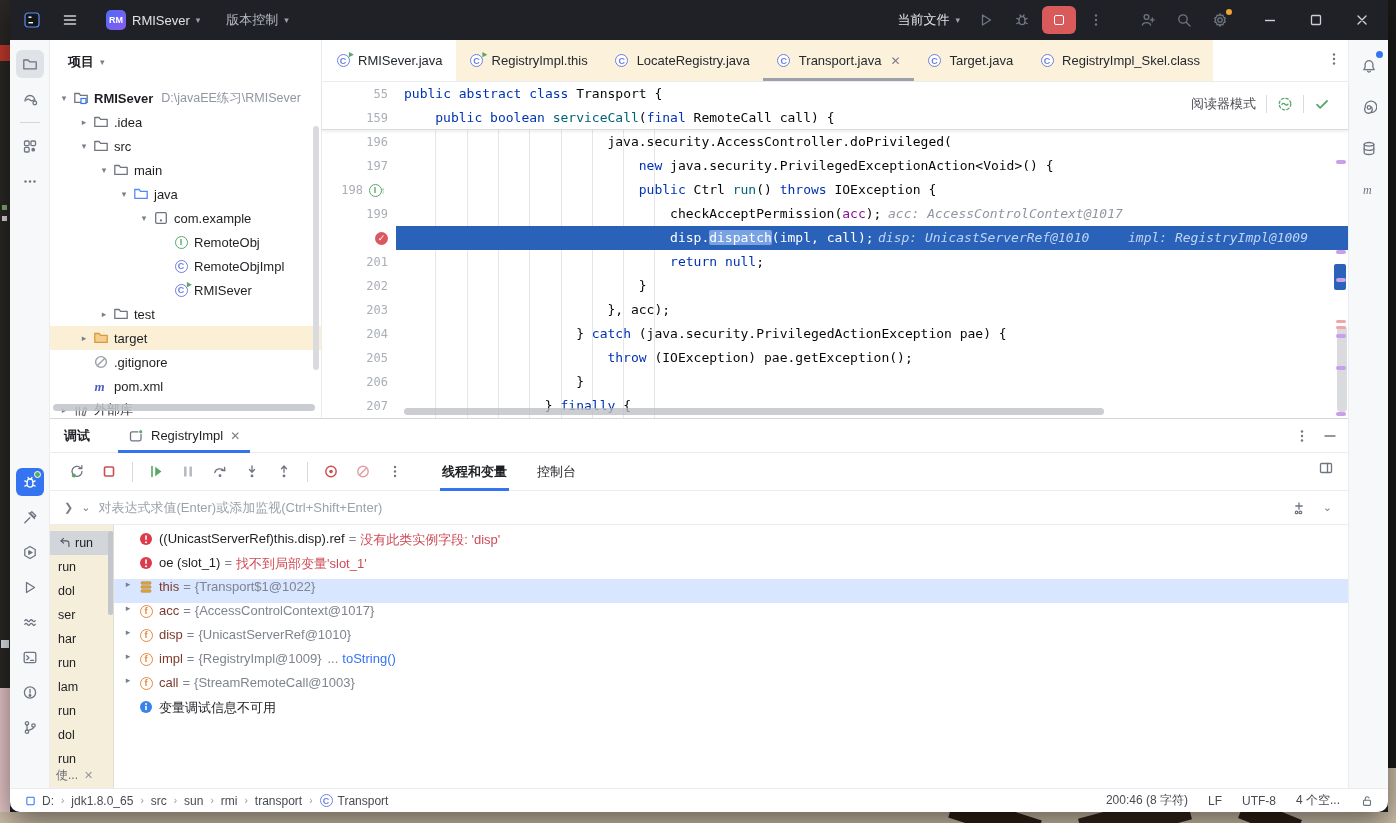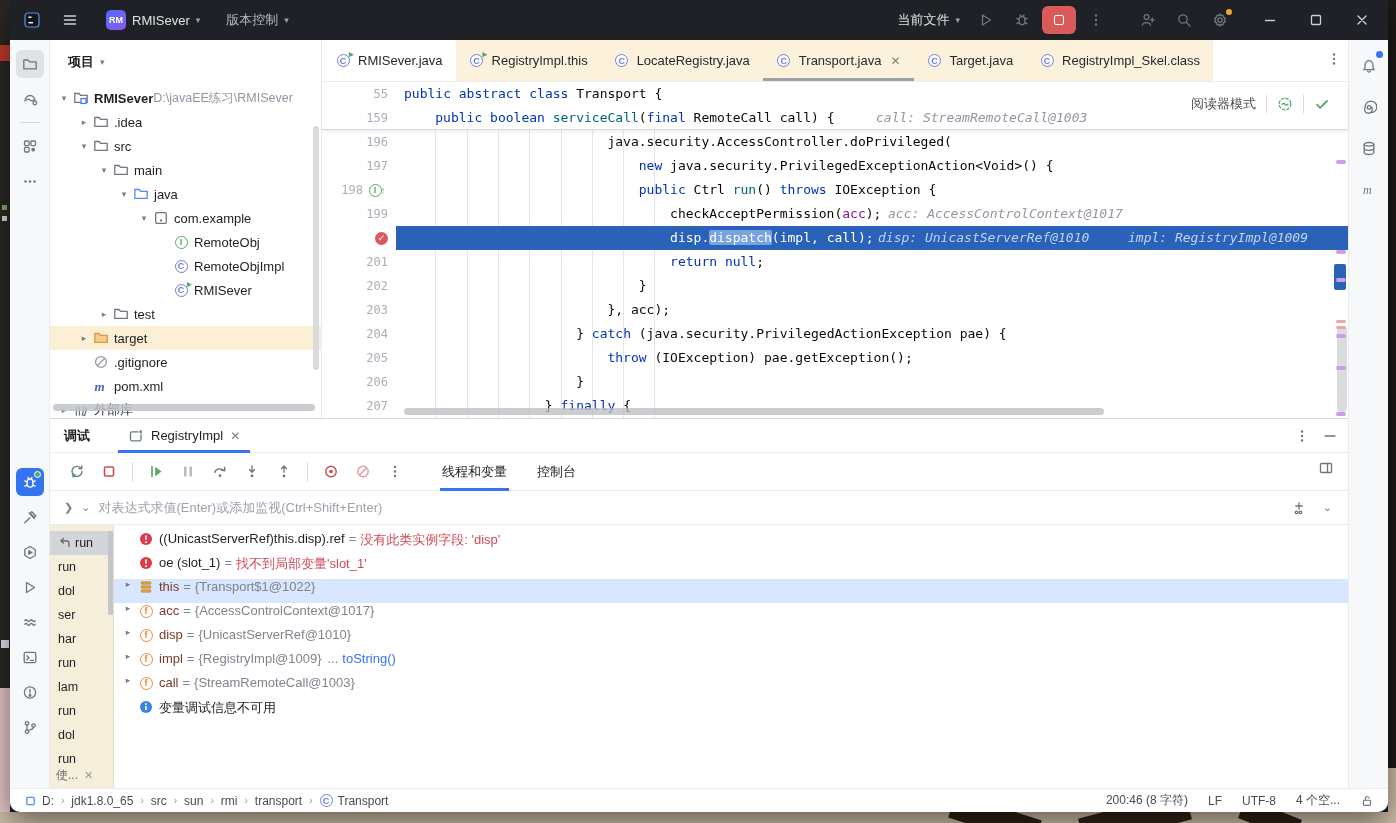--- a/index.html
+++ b/index.html
@@ -54,21 +54,21 @@
   .center{flex:1;display:flex;flex-direction:column;min-width:0}
   .toprow{height:378px;display:flex;min-height:378px}
   
   .proj{width:272px;border-right:1px solid #ebecf0;background:#fff;position:relative;overflow:hidden}
   .proj-head{height:34px;display:flex;align-items:center;gap:6px;padding:10px 0 0 18px;font-size:13px;font-weight:bold;color:#1d1f23}
   .tree{position:absolute;left:0;top:46px;right:0}
   .trow{height:24px;display:flex;align-items:center;font-size:13px;color:#1d1f23;white-space:nowrap}
   .trow .chv{width:16px;font-size:9px;color:#7a7e87;text-align:center;flex:none}
   .trow .ticon{width:18px;display:flex;justify-content:center;flex:none;margin-right:4px}
   .trow.sel{background:#fbf0d5}
-  .trow .suffix{color:#9096a1;font-size:12.5px}
+  .trow .suffix{margin-left:8px;color:#9096a1;font-size:12.5px}
   .trow.boldname .lbl{font-weight:bold}
   .proj-hscroll{position:absolute;left:3px;top:364px;width:262px;height:7px;border-radius:4px;background:#bfc3c9;opacity:.85}
   .proj-vscroll{position:absolute;right:2px;top:86px;width:6px;height:244px;border-radius:3px;background:#d9dbdf}
   
   .edcol{flex:1;display:flex;flex-direction:column;min-width:0;position:relative;background:#fff}
   .edtabs{height:42px;display:flex;align-items:stretch;border-bottom:1px solid #ebecf0;position:relative}
   .edtab{display:flex;align-items:center;gap:7px;padding:0 13px;font-size:13px;color:#24292f;position:relative}
   .edtab.cream{background:#fcf2dc}
   .edtab .x{color:#7a7e87;font-size:12px;margin-left:2px}
   .edtab .underline{position:absolute;left:0;right:0;bottom:0;height:3px;background:#9ca1aa}
@@ -578,21 +578,21 @@
                 <div class="codeline">
                   <span class="gutter">
                     <span class="num">55</span>
                   </span>
                   <span class="codetext"><span style="display:inline-block;width:0px"></span><span class="s-k">public abstract class </span><span class="s-p">Transport {</span></span>
                 </div>
                 <div class="codeline">
                   <span class="gutter">
                     <span class="num">159</span>
                   </span>
-                  <span class="codetext"><span style="display:inline-block;width:31.304px"></span><span class="s-k">public boolean </span><span class="s-f">serviceCall</span><span class="s-p">(</span><span class="s-k">final </span><span class="s-p">RemoteCall call) {</span><span class="hint" style="left:480px">call: StreamRemoteCall@1003</span></span>
+                  <span class="codetext"><span style="display:inline-block;width:31.304px"></span><span class="s-k">public boolean </span><span class="s-f">serviceCall</span><span class="s-p">(</span><span class="s-k">final </span><span class="s-p">RemoteCall call) {</span></span>
                 </div>
               </div>
             <div class="ed-actions">
               <span>阅读器模式</span>
               <span class="vsep"></span>
               <span class="icn" id="insp-squiggle">
                   <svg viewBox="0 0 16 16" fill="none" stroke="#59A869" stroke-width="1.3" stroke-linecap="round">
                     <circle cx="8" cy="8" r="5.8" stroke-dasharray="2.4 2.2"></circle>
                     <path d="M5 8.2q1.5-1.6 3 0t3 0"></path>
                   </svg>
@@ -824,21 +824,21 @@
                   <svg viewBox="0 0 16 16" fill="currentColor">
                     <circle cx="8" cy="3.5" r="1.2"></circle>
                     <circle cx="8" cy="8" r="1.2"></circle>
                     <circle cx="8" cy="12.5" r="1.2"></circle>
                   </svg>
                 </span>
               </span>
             </span>
           <span class="d-viewtabs" id="d-viewtabs">
               <span class="d-viewtab active">
-                <span style="font-weight:normal">线程和变量</span>
+                <span style="font-weight:bold">线程和变量</span>
                 <span class="underline"></span>
               </span>
               <span class="d-viewtab">
                 <span style="">控制台</span>
               </span>
             </span>
           <span class="d-tool-right"><span class="icn" id="d-layout">
                 <svg viewBox="0 0 16 16" fill="none" stroke="currentColor" stroke-width="1.3" stroke-linecap="round" stroke-linejoin="round">
                   <rect x="2.5" y="3.5" width="11" height="9" rx="1"></rect>
                   <path d="M9.5 3.5v9"></path>

